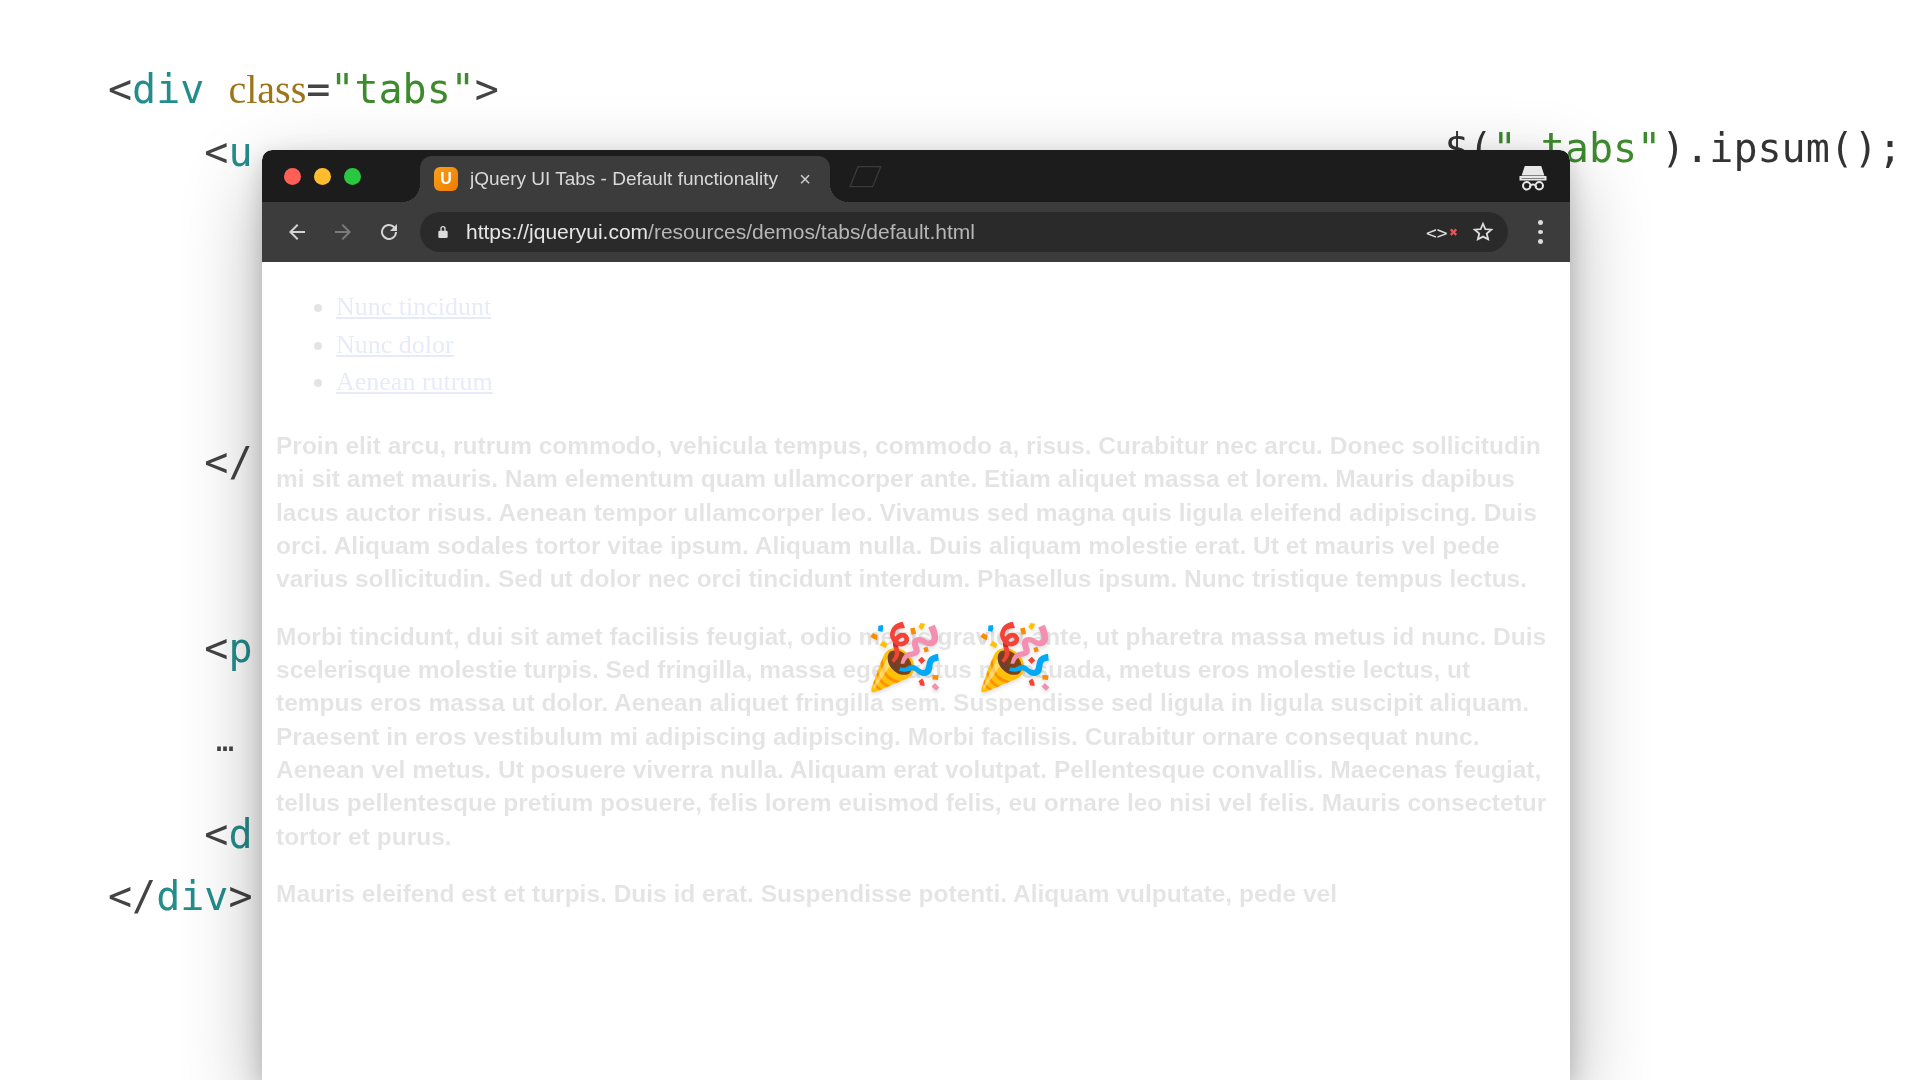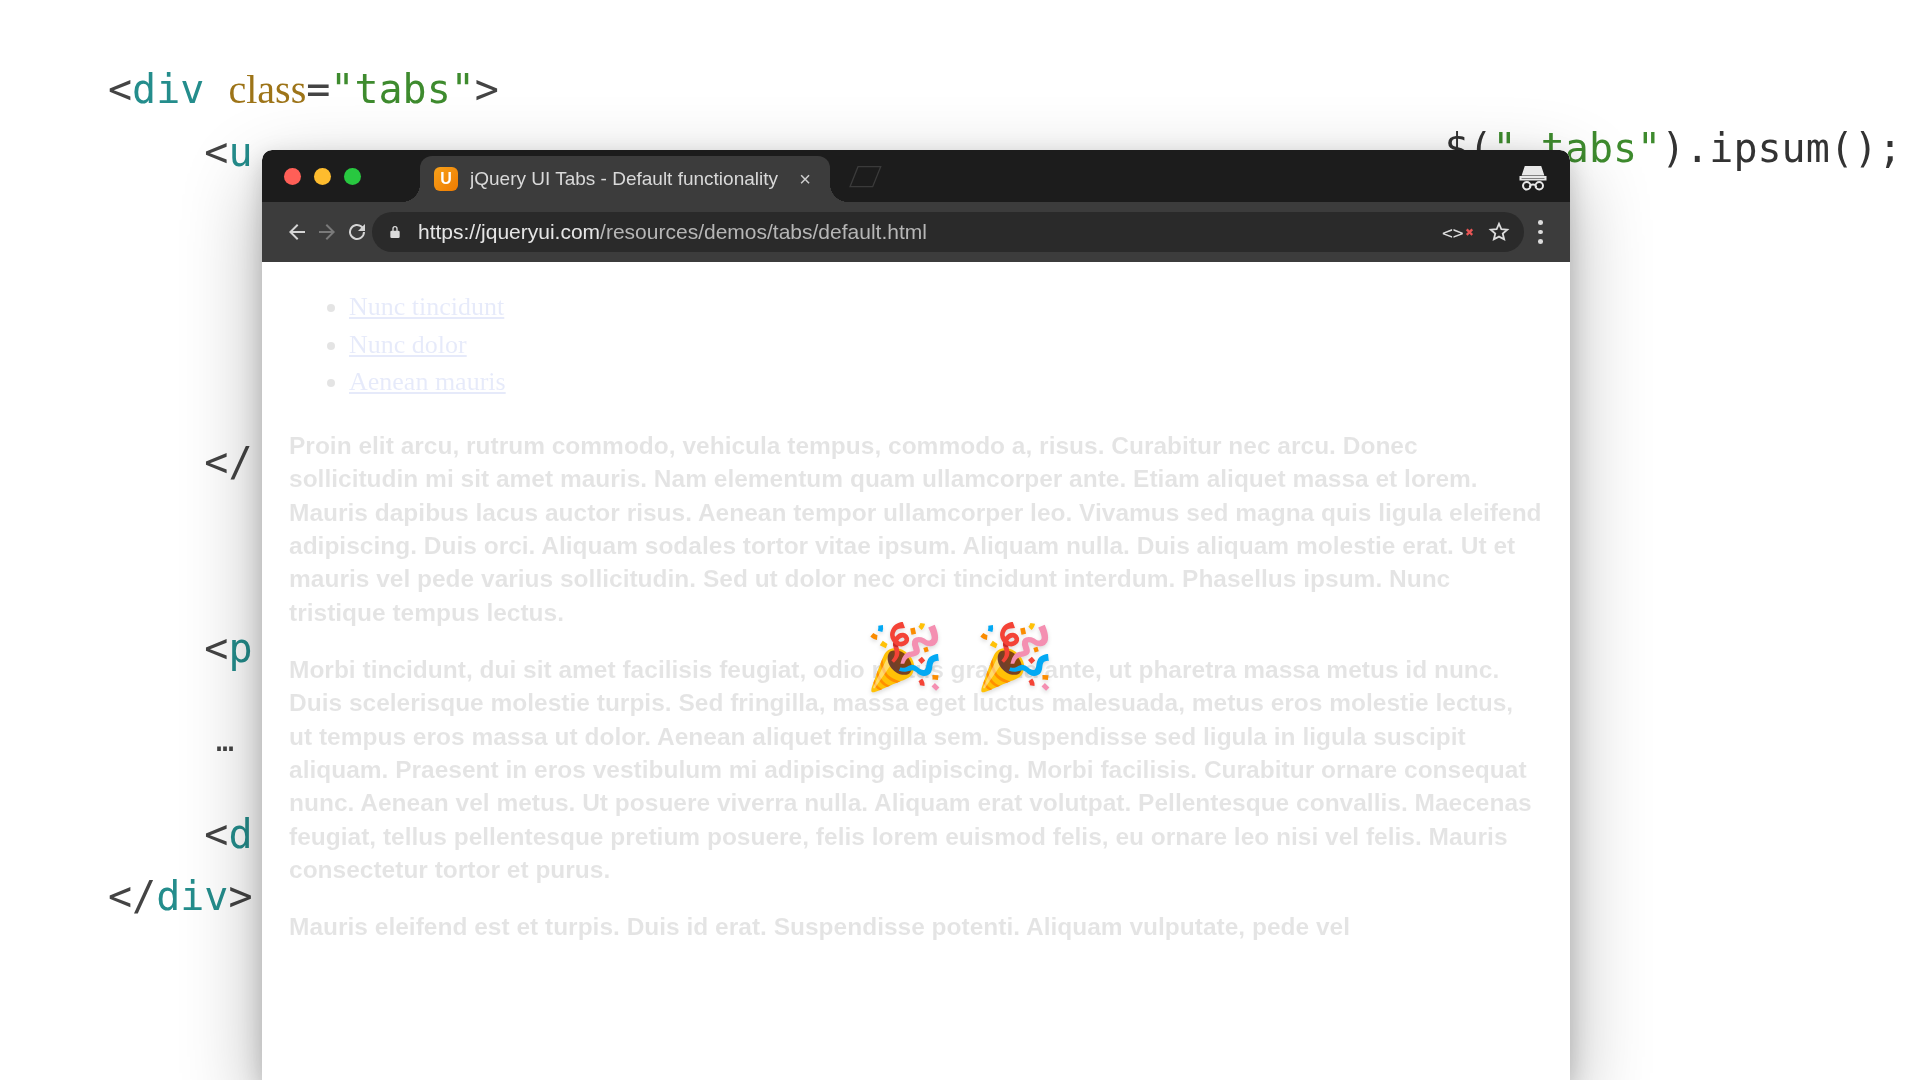--- a/index.html
+++ b/index.html
@@ -92,21 +92,21 @@
     position: absolute; right: 22px; top: 12px;
     width: 30px; height: 30px; color: #e8e8e8;
   }
   .incog svg { width: 30px; height: 30px; fill: currentColor; }
 
   
   .toolbar {
     height: 60px;
     background: #3c3c3c;
     display: flex; align-items: center;
-    padding: 0 20px;
+    gap: 16px; padding: 0 20px;
   }
   .nav-btn { width: 30px; height: 30px; display:flex;align-items:center;justify-content:center; color:#d4d4d4; }
   .nav-btn.fwd { color:#7a7a7a; }
   .nav-btn svg { width: 24px; height: 24px; fill: currentColor; }
 
   .omnibox {
     flex: 1;
     height: 40px;
     background: #2a2a2a;
     border-radius: 20px;
@@ -126,21 +126,21 @@
   .star { width: 22px; height: 22px; }
   .star svg { width: 22px; height: 22px; fill: none; stroke: #dcdcdc; stroke-width: 2; }
 
   .menu-btn { width: 20px; height: 24px; display:flex;flex-direction:column;gap:5px;align-items:center;justify-content:center; margin-left: 6px;}
   .menu-btn span { width: 5px; height: 5px; background:#dcdcdc; border-radius: 50%; }
 
   
   .page {
     position: absolute; left:0; right:0; top:112px; bottom:0;
     background: #ffffff;
-    padding: 16px 27px;
+    padding: 16px 14px;
     font-family: "Times New Roman", Times, serif;
     color: #000000;
     font-size: 26px;
   }
   .faded-page { opacity: 0.10; }
   .page ul { list-style: disc; padding-left: 60px; margin: 10px 0 28px; line-height: 1.45; }
   .page ul li a { color: #1a3fd1; text-decoration: underline; }
   .page p { font-family: -apple-system, Helvetica, Arial, sans-serif; font-size: 24.5px; line-height: 1.36; margin: 0 0 24px; color: #000; font-weight: bold; }
 
   
@@ -247,21 +247,21 @@
         <span></span>
         <span></span>
     </div>
   </div>
 
   <div class="page">
     <div class="faded-page">
       <ul id="tabs-ul">
           <li><a href="#">Nunc tincidunt</a></li>
           <li><a href="#">Nunc dolor</a></li>
-          <li><a href="#">Aenean mauris</a></li>
+          <li><a href="#">Aenean rutrum</a></li>
         </ul>
       <p>Proin elit arcu, rutrum commodo, vehicula tempus, commodo a, risus. Curabitur nec arcu. Donec sollicitudin mi sit amet mauris. Nam elementum quam ullamcorper ante. Etiam aliquet massa et lorem. Mauris dapibus lacus auctor risus. Aenean tempor ullamcorper leo. Vivamus sed magna quis ligula eleifend adipiscing. Duis orci. Aliquam sodales tortor vitae ipsum. Aliquam nulla. Duis aliquam molestie erat. Ut et mauris vel pede varius sollicitudin. Sed ut dolor nec orci tincidunt interdum. Phasellus ipsum. Nunc tristique tempus lectus.</p>
       <p>Morbi tincidunt, dui sit amet facilisis feugiat, odio metus gravida ante, ut pharetra massa metus id nunc. Duis scelerisque molestie turpis. Sed fringilla, massa eget luctus malesuada, metus eros molestie lectus, ut tempus eros massa ut dolor. Aenean aliquet fringilla sem. Suspendisse sed ligula in ligula suscipit aliquam. Praesent in eros vestibulum mi adipiscing adipiscing. Morbi facilisis. Curabitur ornare consequat nunc. Aenean vel metus. Ut posuere viverra nulla. Aliquam erat volutpat. Pellentesque convallis. Maecenas feugiat, tellus pellentesque pretium posuere, felis lorem euismod felis, eu ornare leo nisi vel felis. Mauris consectetur tortor et purus.</p>
       <p>Mauris eleifend est et turpis. Duis id erat. Suspendisse potenti. Aliquam vulputate, pede vel</p>
     </div>
   </div>
 
 </div>
 
 <div class="caption">

